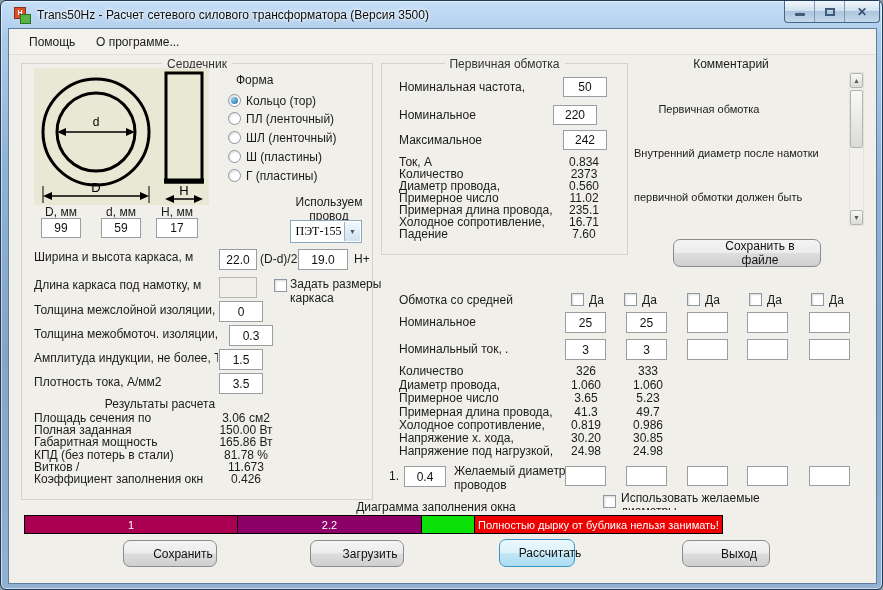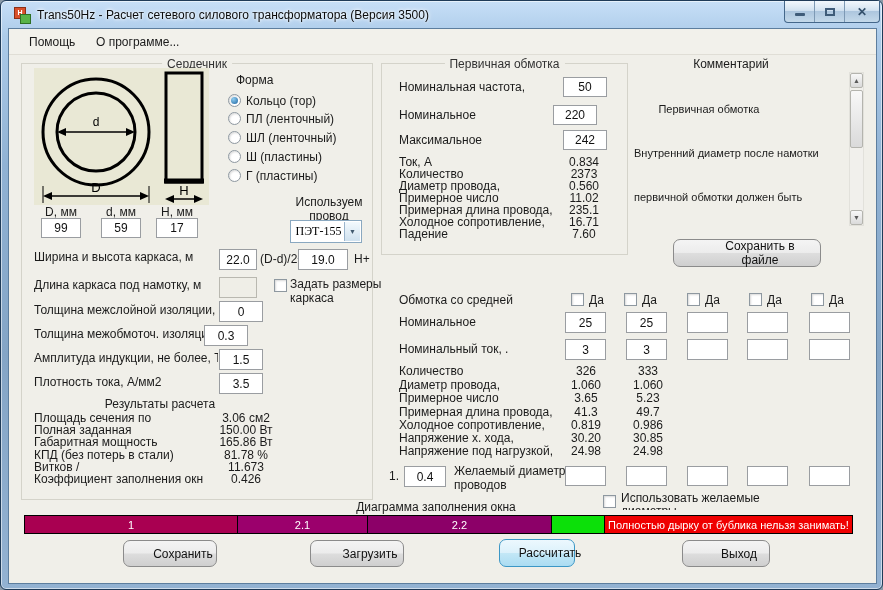--- a/index.html
+++ b/index.html
@@ -135,21 +135,21 @@
 
   <div class="t" style="left:33px;top:278px;">Длина каркаса под намотку, м</div>
   <input class="inp dis" style="left: 218px; top: 276px; width: 38px; height: 21px;" value="">
   <div class="cb" style="left:273px;top:278px;"></div>
   <div class="t wrap" style="left:289px;top:276px;width:110px;">Задать размеры каркаса</div>
 
   <div class="t" style="left:33px;top:303px;">Толщина межслойной изоляции,</div>
   <input class="inp" style="left: 218px; top: 300px; width: 44px; height: 21px;" value="0">
 
   <div class="t" style="left:33px;top:327px;">Толщина межобмоточ. изоляции,</div>
-  <input class="inp" style="left: 203px; top: 324px; width: 44px; height: 21px; text-align: center;" value="0.3">
+  <input class="inp" style="left: 228px; top: 324px; width: 44px; height: 21px; text-align: center;" value="0.3">
 
   <div class="t clip" style="left:33px;top:351px;width:184px;">Амплитуда индукции, не более, Тл</div>
   <input class="inp" style="left: 218px; top: 348px; width: 44px; height: 21px;" value="1.5">
 
   <div class="t clip" style="left:33px;top:375px;width:184px;">Плотность тока, А/мм2</div>
   <input class="inp" style="left: 218px; top: 372px; width: 44px; height: 21px;" value="3.5">
 
   <div class="t c" style="left:33px;top:397px;width:252px;">Результаты расчета</div>
   <div class="t" style="left:33px;top:411px;">Площадь сечения по</div>
   <div class="t c" style="left:195px;top:411px;width:100px;">3.06 см2</div>
@@ -273,21 +273,20 @@
   <input class="inp" style="left: 746px; top: 465px; width: 41px; height: 20px;" value="">
   <input class="inp" style="left: 808px; top: 465px; width: 41px; height: 20px;" value="">
 
   <div class="cb" style="left:602px;top:494px;"></div>
   <div class="t" style="left:620px;top:491px;">Использовать желаемые</div>
   <div class="t clip" style="left:620px;top:504px;width:160px;height:5px;">диаметры</div>
 
   <div class="t c" style="left:335px;top:500px;width:200px;">Диаграмма заполнения окна</div>
   <div class="bar">
     <div class="seg" style="background: rgb(169, 0, 81); width: 214px;">1</div>
-    <div class="seg" style="background: rgb(155, 0, 108); width: 131px;">2.1</div>
     <div class="seg" style="background: rgb(140, 0, 104); width: 185px;">2.2</div>
     <div class="seg" style="background: rgb(12, 224, 9); width: 54px;"></div>
     <div class="seg" style="font-size: 11px; background: rgb(239, 0, 0); width: 249px; text-align: center;">Полностью дырку от бублика нельзя занимать!</div>
   </div>
 
   <button class="btn" style="left:309px;top:539px;width:94px;height:27px;">Загрузить</button>
   <button class="btn" style="left:122px;top:539px;width:94px;height:27px;">Сохранить</button>
   <button class="btn focus" style="left: 498px; top: 538px; width: 76px; height: 28px; border-color: rgb(60, 151, 198);">Рассчитать</button>
   <button class="btn" style="left:681px;top:539px;width:88px;height:27px;">Выход</button>
 

